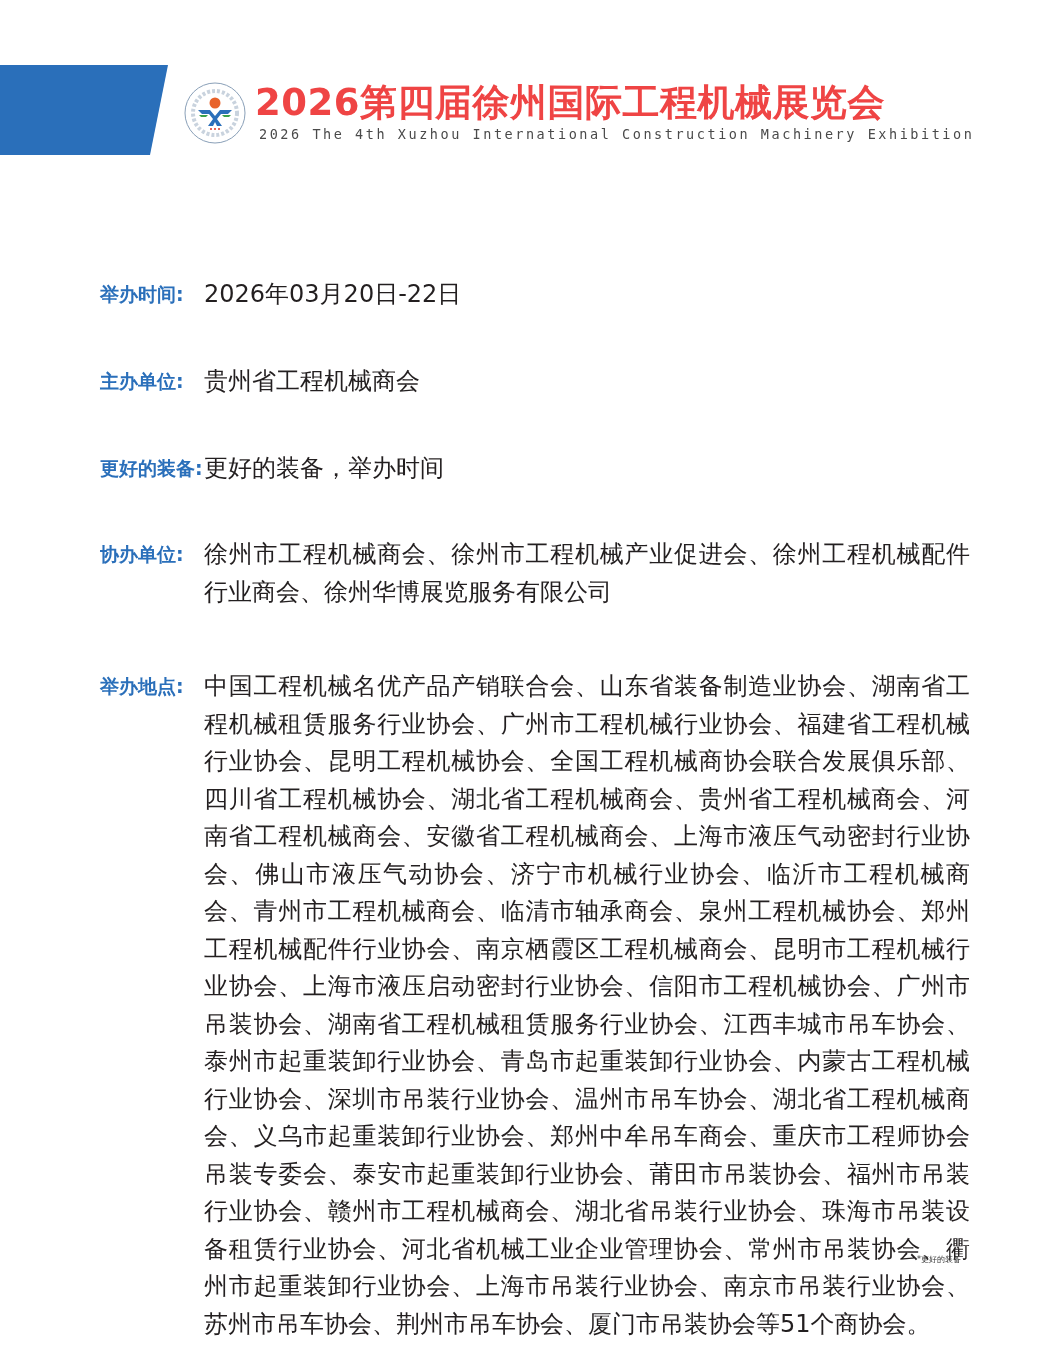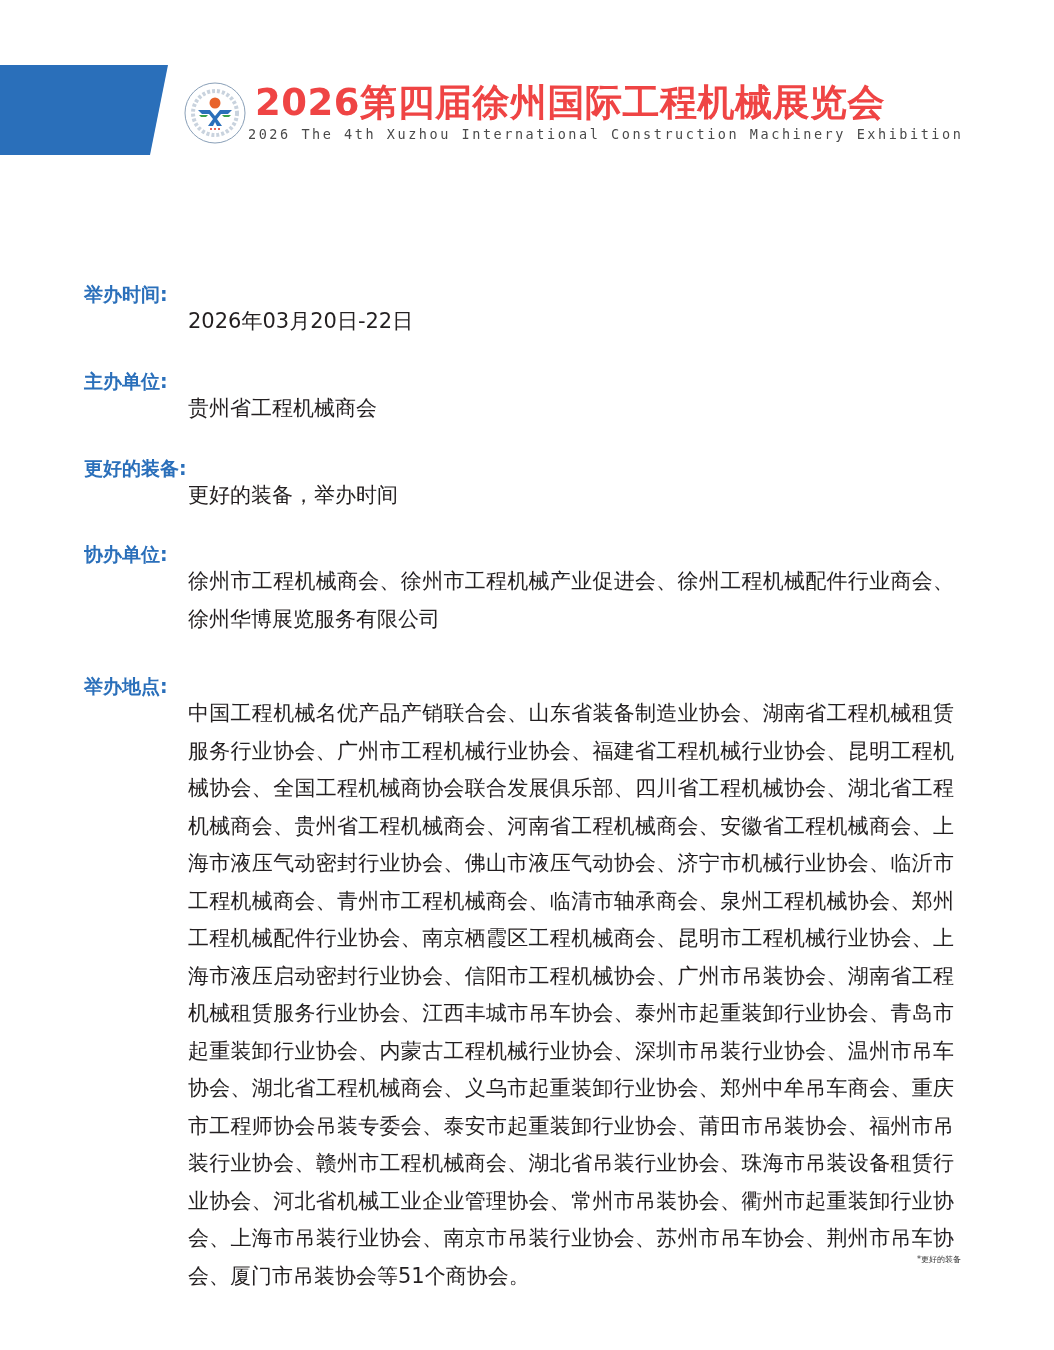--- a/index.html
+++ b/index.html
@@ -3,27 +3,27 @@
   <meta charset="utf-8">
   <style>
     html, body { margin: 0; padding: 0; background: #ffffff; }
     body { width: 1054px; height: 1350px; position: relative; overflow: hidden;
            font-family: "DejaVu Sans", "Liberation Sans", sans-serif; color: #231f20; }
     .band { position: absolute; left: 0; top: 65px; width: 168px; height: 90px;
             background: #2a6fba; clip-path: polygon(0 0, 168px 0, 150px 90px, 0 90px); }
     .logo { position: absolute; left: 184px; top: 82px; width: 62px; height: 62px; }
     .title-cn { position: absolute; left: 255px; top: 80px; font-size: 37px; font-weight: bold;
                 color: #ef4444; letter-spacing: 0.5px; white-space: nowrap; line-height: 46px; }
-    .title-en { position: absolute; left: 248px; top: 125px; font-size: 13.5px; color: #4a4a4a;
+    .title-en { position: absolute; left: 259px; top: 125px; font-size: 13.5px; color: #4a4a4a;
                 letter-spacing: 2.55px; white-space: nowrap; line-height: 18px;
                 font-family: "DejaVu Sans Mono", "Liberation Mono", monospace; }
-    .field { position: absolute; left: 84px; width: 870px; display: flex; }
+    .field { position: absolute; left: 100px; width: 870px; display: flex; }
     .label { width: 104px; flex: 0 0 104px; font-size: 19px; font-weight: bold; color: #2a6fba;
              line-height: 37.5px; white-space: nowrap; }
-    .value { flex: 1; font-size: 21px; line-height: 37.5px; color: #231f20; text-align: justify; margin-top: 27px; }
+    .value { flex: 1; font-size: 24px; line-height: 37.5px; color: #231f20; text-align: justify; }
     .note { position: absolute; right: 93px; top: 1254px; font-size: 8px; color: #333; }
   </style>
 </head>
 <body>
 
 <div class="band"></div>
 
 <div class="logo">
   <svg width="62" height="62" viewBox="0 0 62 62">
     <circle cx="31" cy="31" r="30" fill="#fff" stroke="#8aa0b8" stroke-width="1"></circle>

